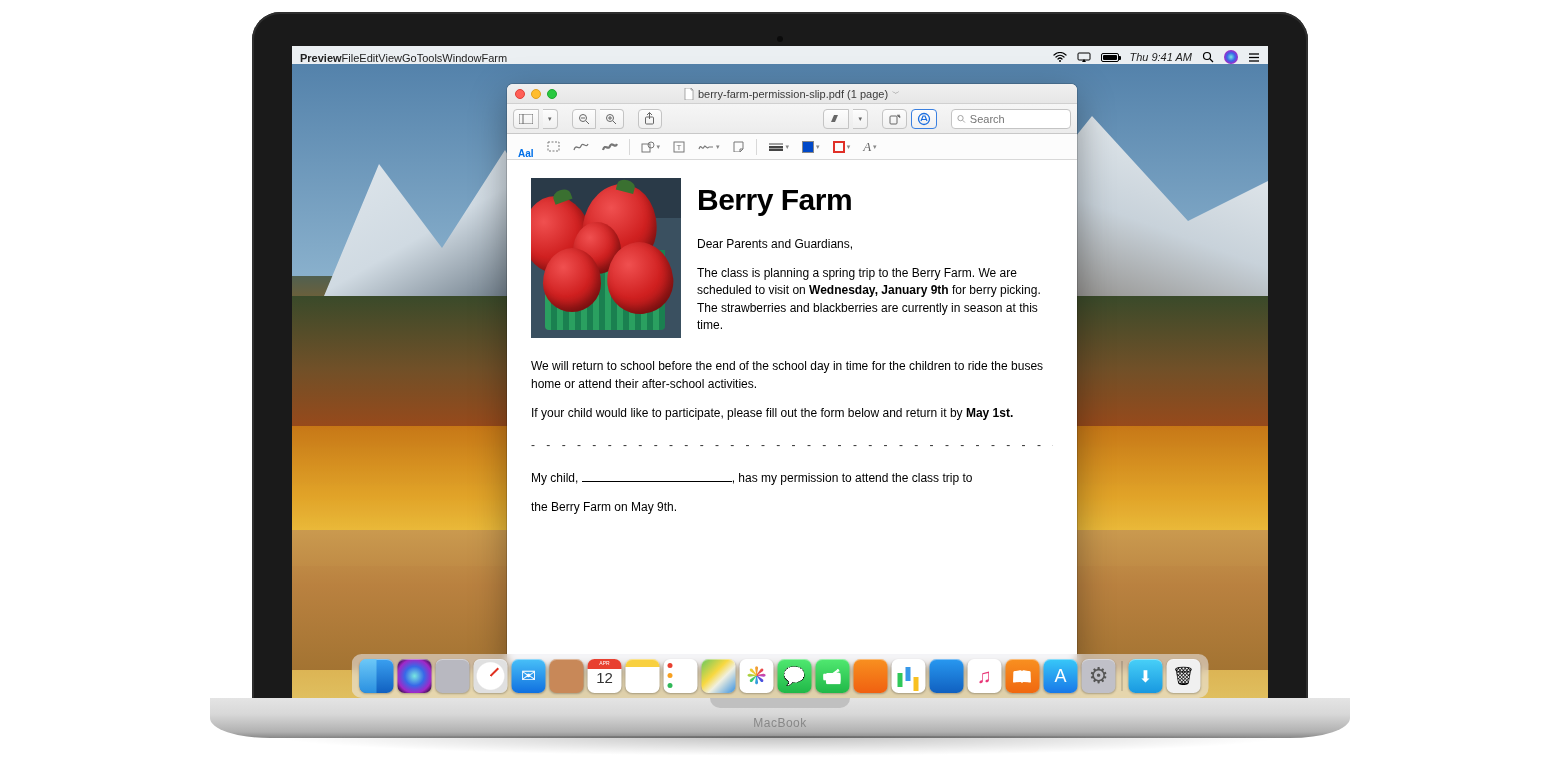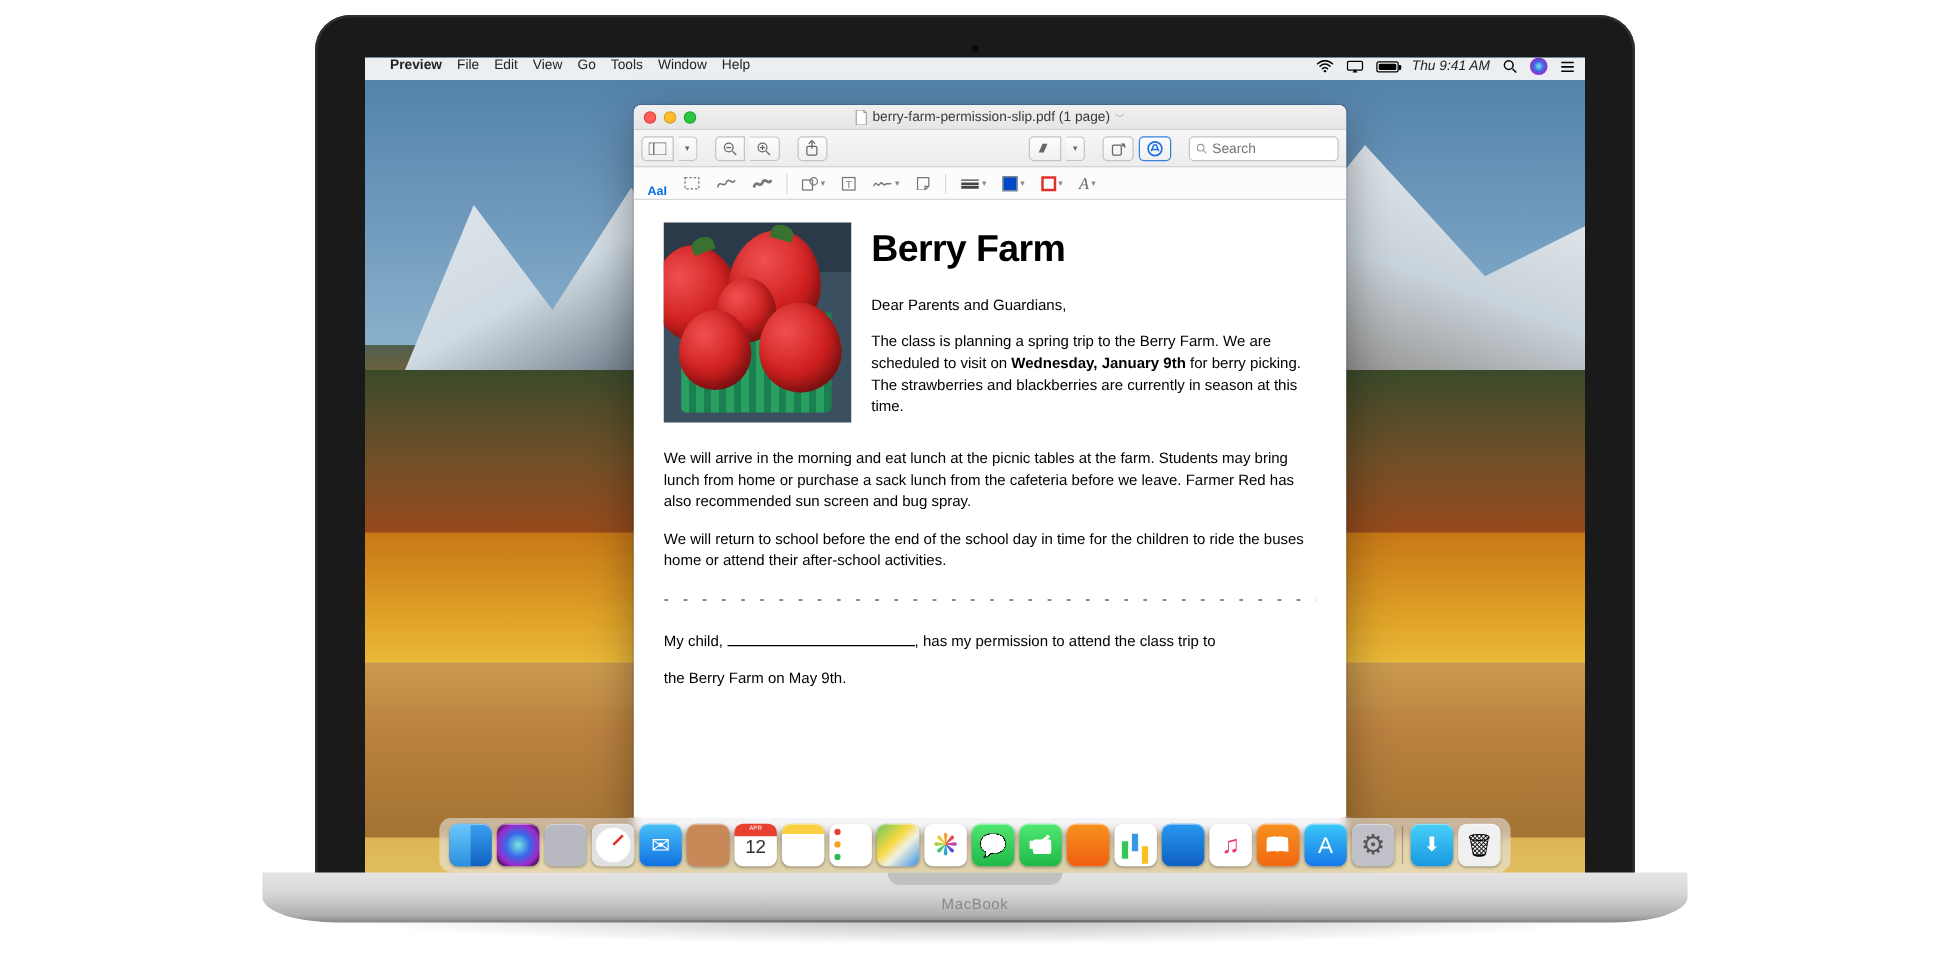--- a/index.html
+++ b/index.html
@@ -53,24 +53,23 @@
     background: linear-gradient(180deg,#c07820 0%,#d8a030 50%,#e8c850 100%);
     filter: contrast(1.1); }
   .water { position:absolute; left:0; right:0; bottom:32px; height:140px;
     background: linear-gradient(180deg,#c89850 0%,#b88040 40%,#a07030 100%);
     opacity:.95; }
 
   
   .menubar {
     position: absolute; left:0; right:0; top:0; height:18px;
     background: rgba(248,248,248,.92);
-    display:flex; align-items:flex-start;
+    display:flex; align-items:flex-end;
     font-size:11px; color:#222;
     padding:0 8px;
-    gap:12px;
   }
   .menubar .apple { font-size:12px; }
   .menubar .app-name { font-weight:700; }
   .menubar .spacer { flex:1; }
   .menubar .right { display:flex; gap:10px; align-items:center;font-style:italic; }
   .menubar svg { display:block; }
   .battery { display:inline-flex; align-items:center; }
   .battery .body { width:18px; height:9px; border:1px solid #000; border-radius:2px; position:relative; }
   .battery .body::after { content:""; position:absolute; right:-3px; top:2px; width:2px; height:4px; background:#000; border-radius:0 1px 1px 0; }
   .battery .fill { position:absolute; left:1px; top:1px; bottom:1px; width:14px; background:#000; border-radius:1px; }
@@ -263,21 +262,21 @@
 
     <div class="menubar">
       <span class="apple"></span>
       <span class="app-name">Preview</span>
       <span>File</span>
       <span>Edit</span>
       <span>View</span>
       <span>Go</span>
       <span>Tools</span>
       <span>Window</span>
-      <span>Help</span>
+      <span>Farm</span>
       <span class="spacer"></span>
       <div class="right">
         <span>
             <svg width="14" height="10" viewBox="0 0 14 10">
               <path d="M1 3 Q7 -2 13 3 M3 5 Q7 1.5 11 5 M5 7 Q7 5 9 7" stroke="#000" stroke-width="1.2" fill="none" stroke-linecap="round"></path>
               <circle cx="7" cy="9" r="1" fill="#000"></circle>
             </svg>
           </span>
         <span>
             <svg width="14" height="11" viewBox="0 0 14 11">
@@ -468,22 +467,22 @@
               <div class="berry b4"></div>
             <div class="leaf l1"></div>
               <div class="leaf l2"></div>
           </div>
           <div class="headings">
             <h1>Berry Farm</h1>
             <p>Dear Parents and Guardians,</p>
             <p><span>The class is planning a spring trip to the Berry Farm. We are scheduled to visit on </span><b>Wednesday, January 9th</b><span> for berry picking. The strawberries and blackberries are currently in season at this time.</span></p>
           </div>
         </div>
-        <p>We will arrive in the morning and eat lunch at the picnic tables at the farm. Students may bring lunch from home or purchase a sack lunch from the cafeteria before we leave. Farmer Red has also recommended sun screen and bug spray.</p>
         <p>We will return to school before the end of the school day in time for the children to ride the buses home or attend their after-school activities.</p>
+        <p><span>If your child would like to participate, please fill out the form below and return it by </span><b>May 1st.</b></p>
         <div class="tearline">- - - - - - - - - - - - - - - - - - - - - - - - - - - - - - - - - - - - - - - - - - - -</div>
         <p><span>My child, </span><span class="blank"></span><span>, has my permission to attend the class trip to</span></p>
         <p>the Berry Farm on May 9th.</p>
       </div>
     </div>
 
     <div class="dock">
       <div class="dock-item di-finder"></div>
       <div class="dock-item di-siri"></div>
       <div class="dock-item di-launchpad"></div>

